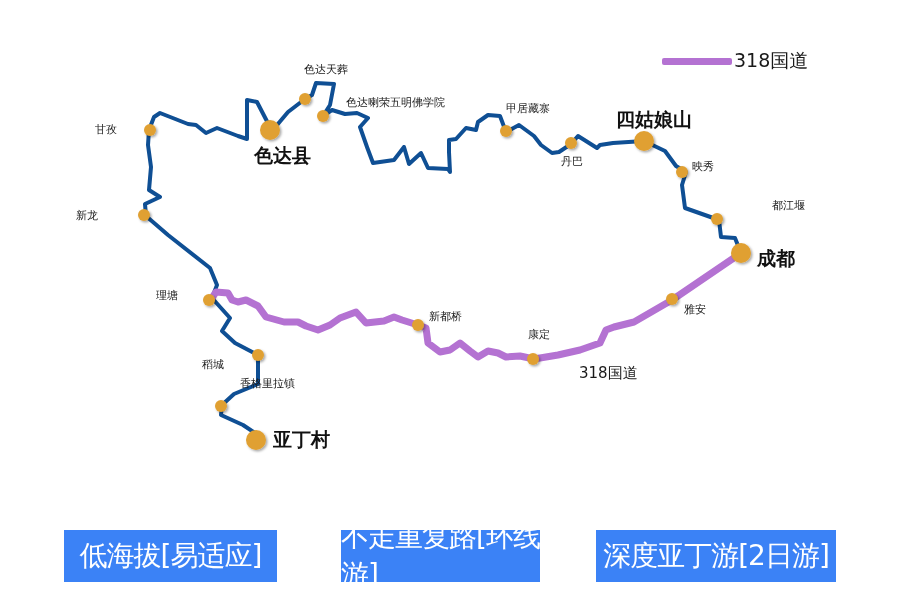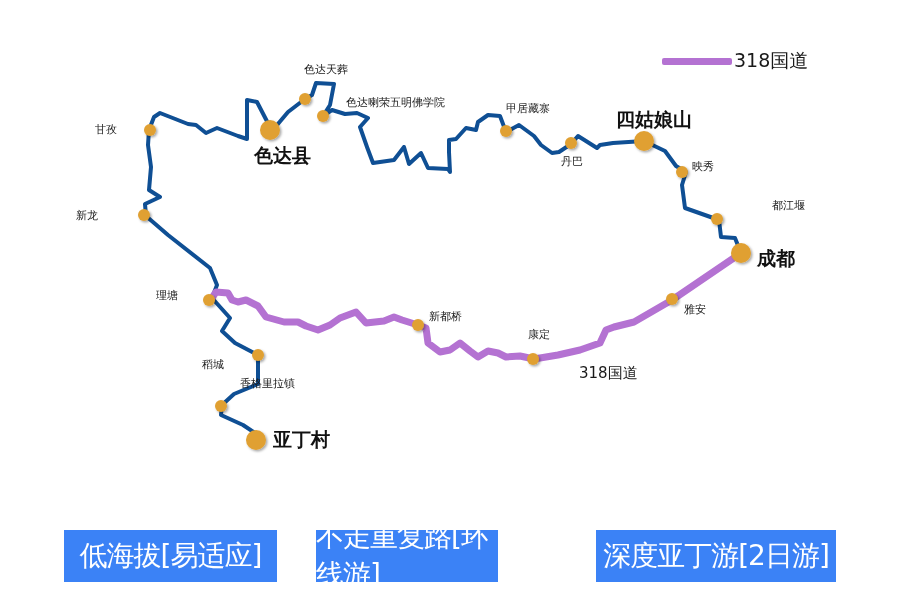--- a/index.html
+++ b/index.html
@@ -80,14 +80,14 @@
 <span class="label" style="left:156px;top:290px;">理塘</span>
 <span class="label" style="left:684px;top:296px;margin-top:8px;">雅安</span>
 <span class="label" style="left:429px;top:311px;">新都桥</span>
 <span class="label" style="left:528px;top:329px;">康定</span>
 <span class="label" style="left:202px;top:359px;">稻城</span>
 <span class="label" style="left:240px;top:378px;">香格里拉镇</span>
 <span class="label major" style="left:273px;top:430px;">亚丁村</span>
 <span class="label" style="left:579px;top:366px;font-size:15px;">318国道</span>
 
 <div class="tag" style="left:64px;width:213px;">低海拔[易适应]</div>
-<div class="tag" style="left:316px;width:182px;">不走重复路[环线游]</div>
+<div class="tag" style="left:341px;width:199px;">不走重复路[环线游]</div>
 <div class="tag" style="left:596px;width:240px;">深度亚丁游[2日游]</div>
 
 </body></html>

